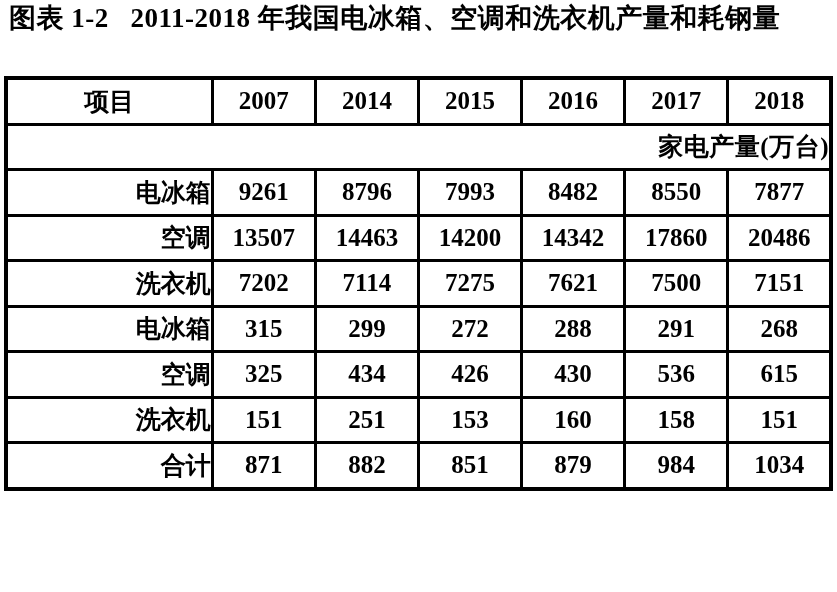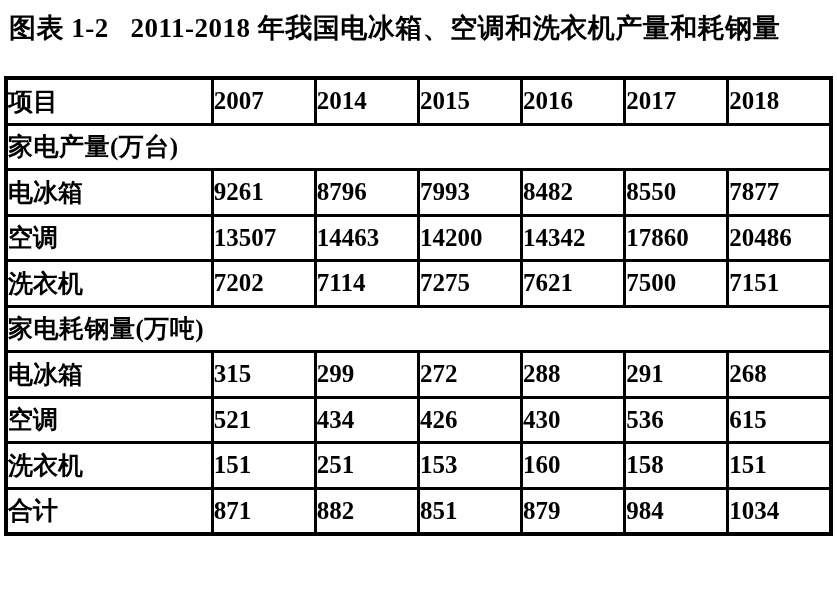--- a/index.html
+++ b/index.html
@@ -11,21 +11,21 @@
     position: relative;
     width: 837px;
     height: 592px;
     background: #ffffff;
     font-family: "Liberation Serif", "DejaVu Serif", serif;
     color: #000000;
     overflow: hidden;
   }
   .doc-title {
     position: absolute;
-    top: 10px;
+    top: 0;
     left: 9px;
     font-size: 27px;
     font-weight: bold;
     letter-spacing: 0.5px;
     white-space: pre;
     color: #000000;
   }
   table.data-table {
     position: absolute;
     top: 76px;
@@ -40,22 +40,22 @@
     height: 42.5px;
     font-size: 25px;
     font-weight: bold;
     color: #000000;
     padding: 0;
     overflow: hidden;
     vertical-align: middle;
   }
   col.col-item  { width: 206px; }
   col.col-year  { width: 103px; }
-  td.c-center { text-align: left; }
-  td.c-left   { text-align: left; padding-left: 12px; }
+  td.c-center { text-align: center; }
+  td.c-left   { text-align: right; padding-left: 12px; }
   td.section-cell { letter-spacing: 0.5px; }
 </style>
 </head>
 <body>
 
 <div class="page">
   <div class="doc-title">图表 1-2   2011-2018 年我国电冰箱、空调和洗衣机产量和耗钢量</div>
 
   <table class="data-table">
     <colgroup>
@@ -101,34 +101,31 @@
         <tr>
           <td class="c-left">洗衣机</td>
           <td class="c-center">7202</td>
           <td class="c-center">7114</td>
           <td class="c-center">7275</td>
           <td class="c-center">7621</td>
           <td class="c-center">7500</td>
           <td class="c-center">7151</td>
         </tr>
         <tr>
-          <td class="c-left section-cell" colspan="7">家电耗钢量(万吨)</td>
-        </tr>
-        <tr>
           <td class="c-left">电冰箱</td>
           <td class="c-center">315</td>
           <td class="c-center">299</td>
           <td class="c-center">272</td>
           <td class="c-center">288</td>
           <td class="c-center">291</td>
           <td class="c-center">268</td>
         </tr>
         <tr>
           <td class="c-left">空调</td>
-          <td class="c-center">521</td>
+          <td class="c-center">325</td>
           <td class="c-center">434</td>
           <td class="c-center">426</td>
           <td class="c-center">430</td>
           <td class="c-center">536</td>
           <td class="c-center">615</td>
         </tr>
         <tr>
           <td class="c-left">洗衣机</td>
           <td class="c-center">151</td>
           <td class="c-center">251</td>

